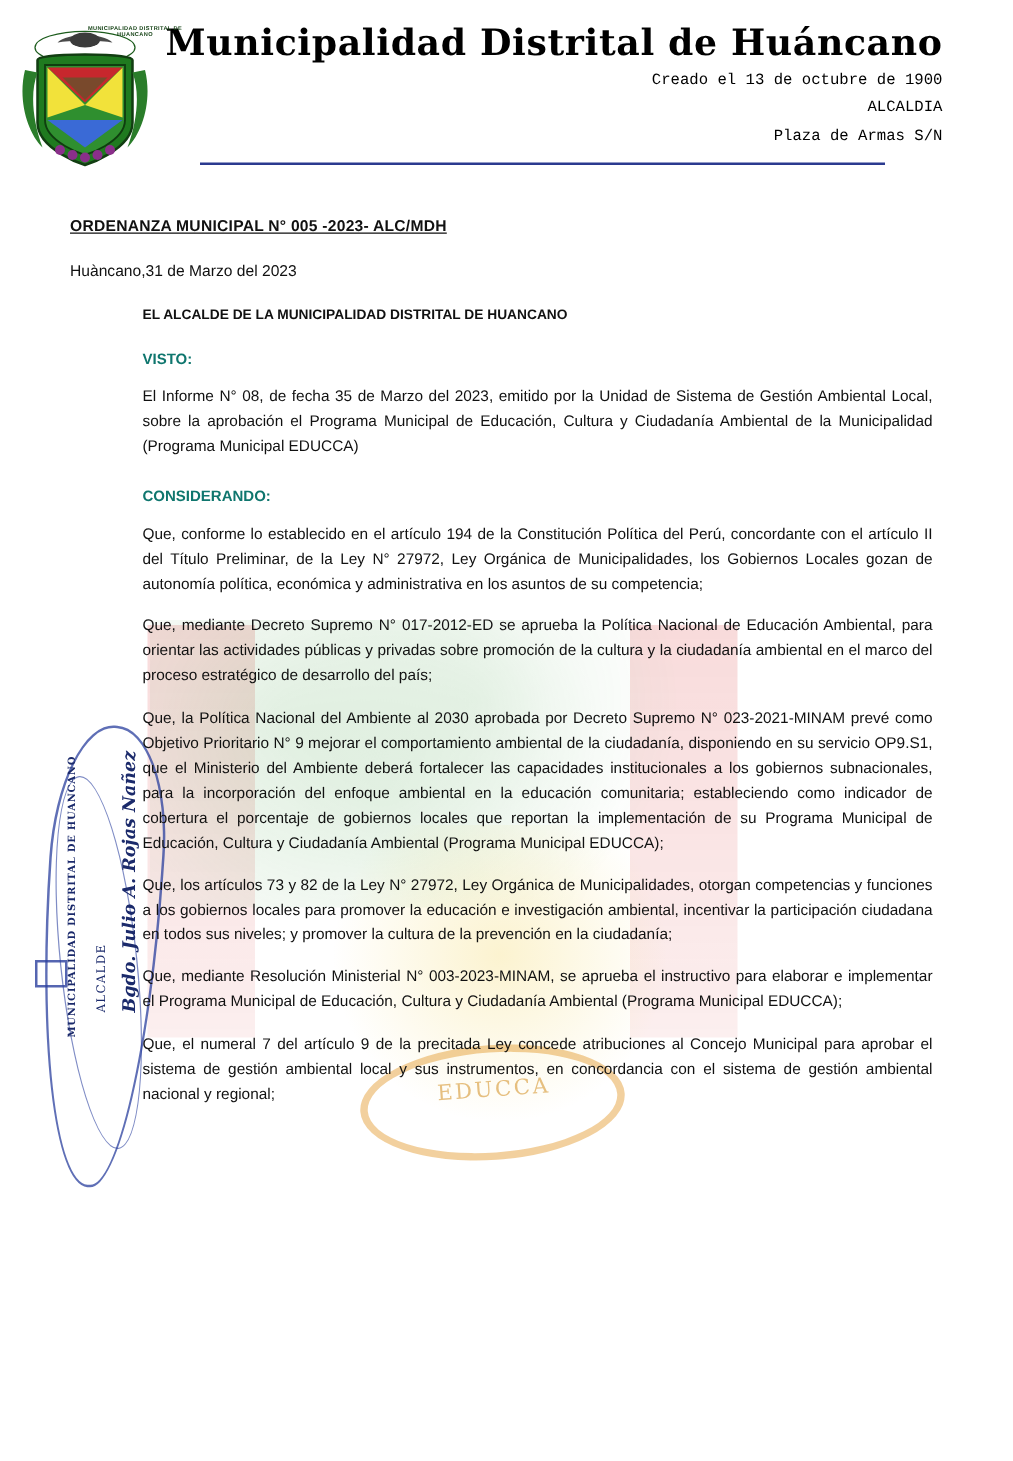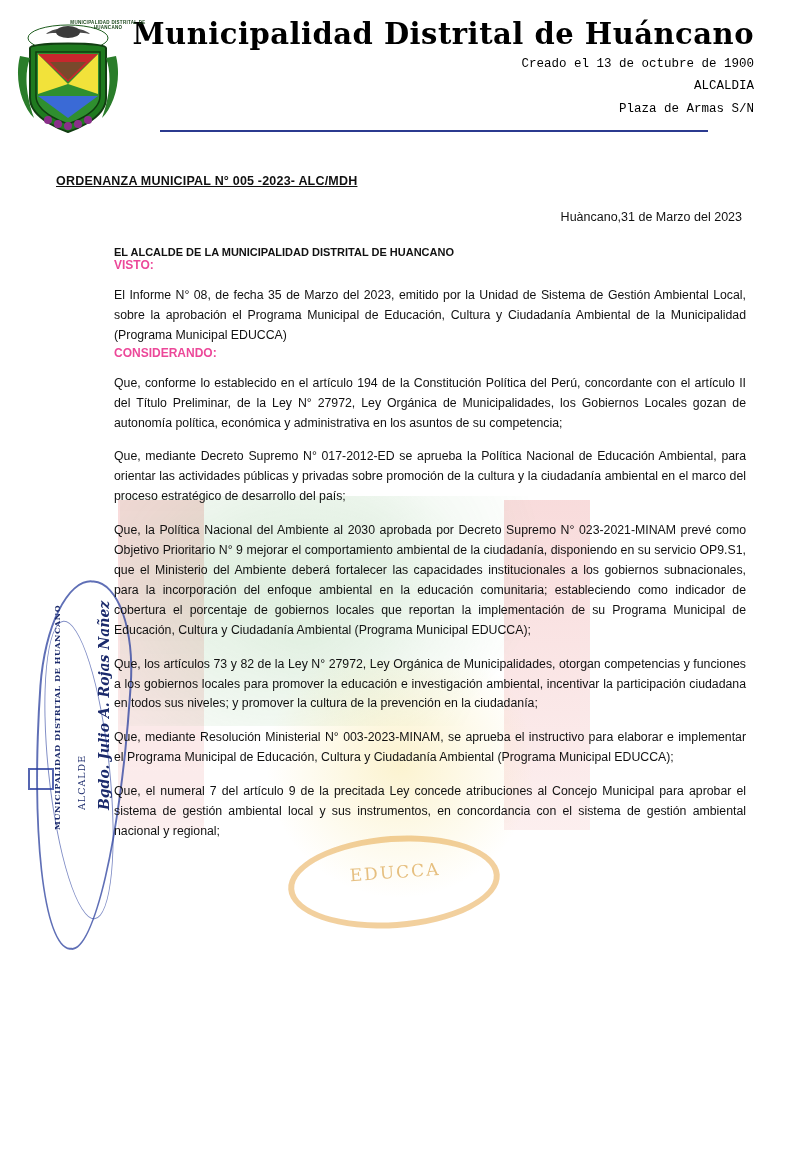--- a/index.html
+++ b/index.html
@@ -74,38 +74,39 @@
   .doc-title {
     text-align: left;
     margin-top: 28px;
     font-size: 12.5px;
     font-weight: bold;
     letter-spacing: .2px;
     text-decoration: underline;
     color: #111;
   }
   .place-date {
-    text-align: right;
+    text-align: left;
     margin-top: 22px;
     padding-right: 12px;
     font-size: 12.5px;
     color: #111;
   }
   .mayor-line {
     margin-top: 22px;
     margin-left: 58px;
     font-size: 11px;
     font-weight: bold;
     color: #111;
   }
   .section-label {
+    margin-top: 22px;
     margin-left: 58px;
     font-size: 12px;
     font-weight: bold;
-    color: #ec4899;
+    color: #0f766e;
   }
   .para {
     margin-top: 14px;
     margin-left: 58px;
     margin-right: 8px;
     font-size: 12.3px;
     line-height: 1.62;
     text-align: justify;
     color: #111;
   }

